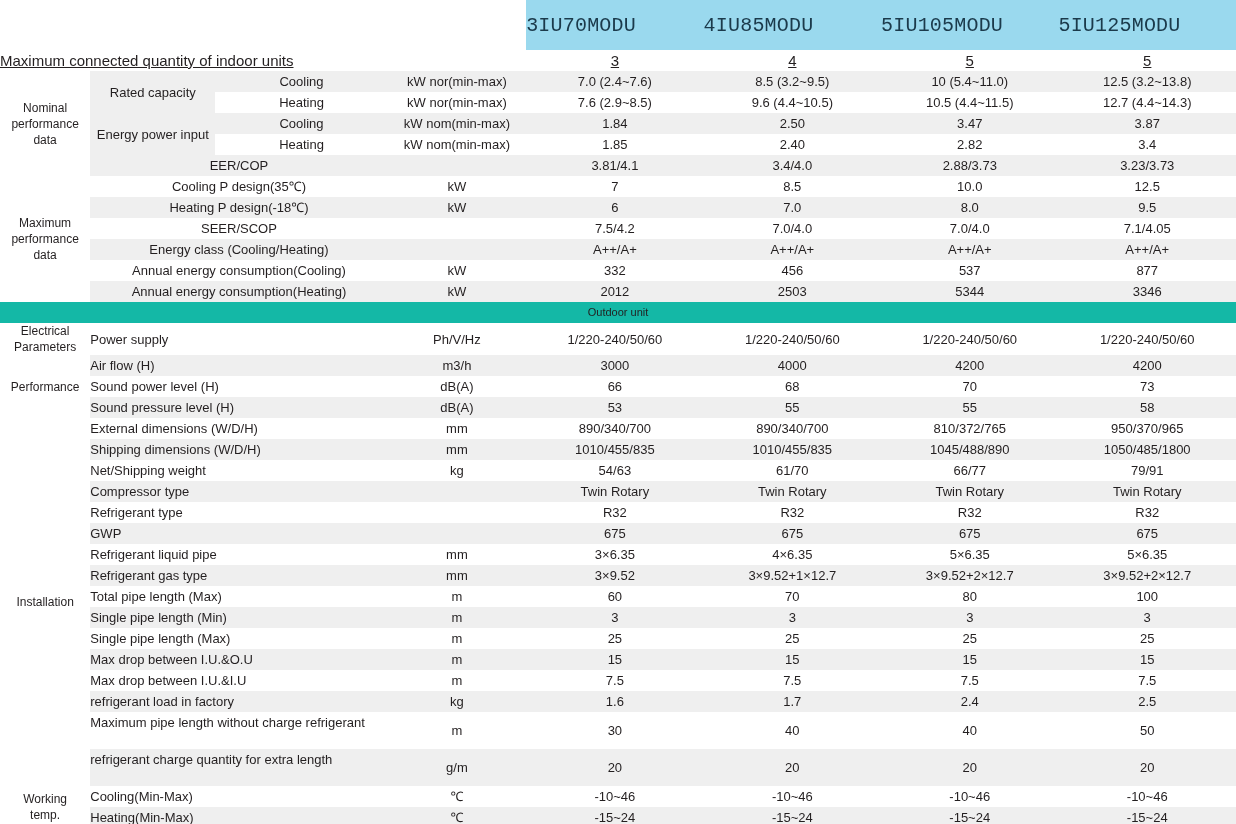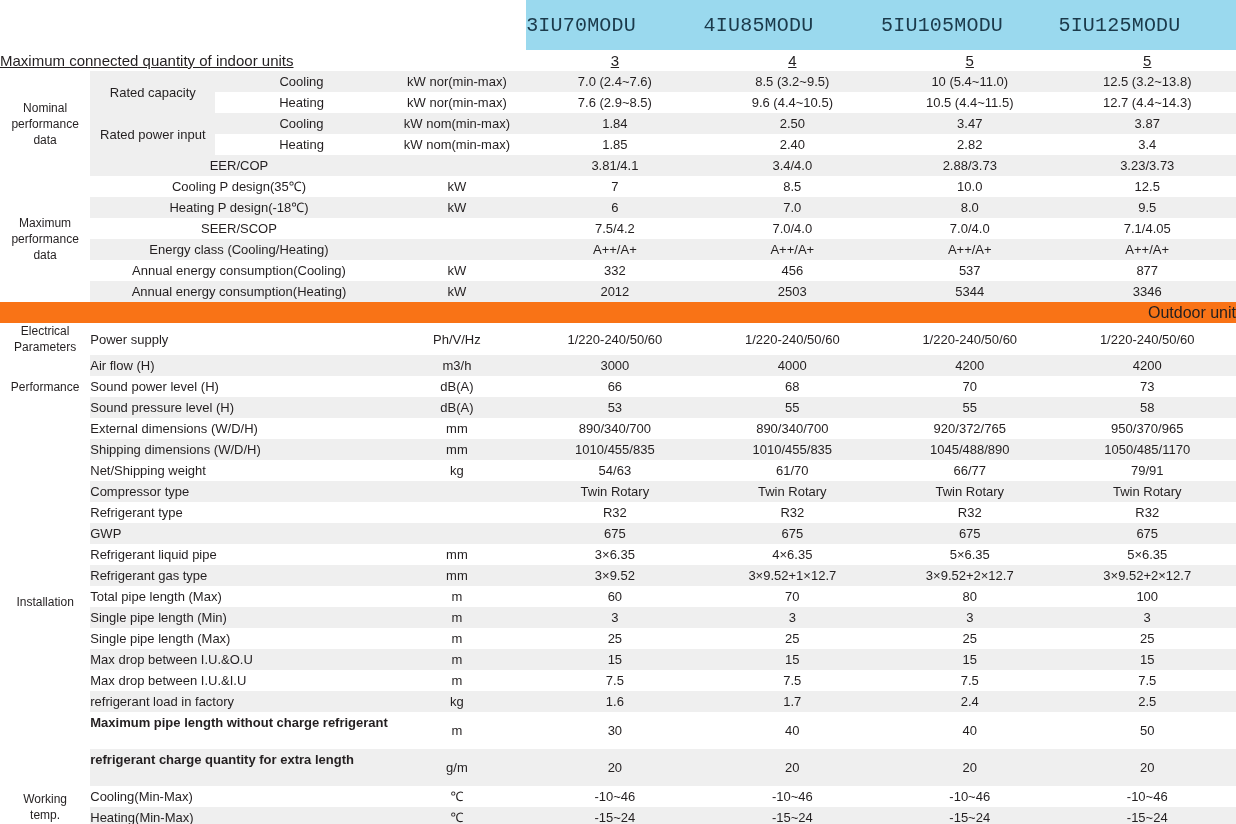--- a/index.html
+++ b/index.html
@@ -67,34 +67,33 @@
     background: #ffffff;
   }
 
   .bold-row td {
     font-weight: bold;
     font-size: 15px;
     text-decoration: underline;
   }
 
   .sect-title {
-    text-align: right;
+    text-align: center;
     padding-left: 2px;
-    font-size: 16px;
-    background: #f97316;
+    font-size: 11px;
+    background: #14b8a6;
   }
 
   .clip {
     overflow: hidden;
     white-space: nowrap;
     text-overflow: clip;
     display: block;
     height: 37px;
     line-height: 21px;
-    font-weight: bold;
   }
 </style>
 </head>
 <body>
 
 <table class="spec">
   <colgroup>
     <col class="c-group">
     <col class="c-sub">
     <col class="c-item">
@@ -138,21 +137,21 @@
     </tr>
     <tr>
       <td class="cell lbl-center white">Heating</td>
       <td class="cell lbl-center white">kW nor(min-max)</td>
       <td class="cell val white">7.6  (2.9~8.5)</td>
       <td class="cell val white">9.6  (4.4~10.5)</td>
       <td class="cell val white">10.5  (4.4~11.5)</td>
       <td class="cell val white">12.7  (4.4~14.3)</td>
     </tr>
     <tr>
-      <td class="cell lbl-center shade" rowspan="2">Rated power input</td>
+      <td class="cell lbl-center shade" rowspan="2">Energy power input</td>
       <td class="cell lbl-center shade">Cooling</td>
       <td class="cell lbl-center shade">kW nom(min-max)</td>
       <td class="cell val shade">1.84</td>
       <td class="cell val shade">2.50</td>
       <td class="cell val shade">3.47</td>
       <td class="cell val shade">3.87</td>
     </tr>
     <tr>
       <td class="cell lbl-center white">Heating</td>
       <td class="cell lbl-center white">kW nom(min-max)</td>
@@ -270,30 +269,30 @@
     </tr>
 
     <tr>
       <td class="group-cell" rowspan="16">
         <div>Installation</div>
       </td>
       <td class="cell lbl-left white" colspan="2">External dimensions (W/D/H)</td>
       <td class="cell lbl-center white">mm</td>
       <td class="cell val white">890/340/700</td>
       <td class="cell val white">890/340/700</td>
-      <td class="cell val white">920/372/765</td>
+      <td class="cell val white">810/372/765</td>
       <td class="cell val white">950/370/965</td>
     </tr>
     <tr>
       <td class="cell lbl-left shade" colspan="2">Shipping dimensions (W/D/H)</td>
       <td class="cell lbl-center shade">mm</td>
       <td class="cell val shade">1010/455/835</td>
       <td class="cell val shade">1010/455/835</td>
       <td class="cell val shade">1045/488/890</td>
-      <td class="cell val shade">1050/485/1170</td>
+      <td class="cell val shade">1050/485/1800</td>
     </tr>
     <tr>
       <td class="cell lbl-left white" colspan="2">Net/Shipping weight</td>
       <td class="cell lbl-center white">kg</td>
       <td class="cell val white">54/63</td>
       <td class="cell val white">61/70</td>
       <td class="cell val white">66/77</td>
       <td class="cell val white">79/91</td>
     </tr>
     <tr>

